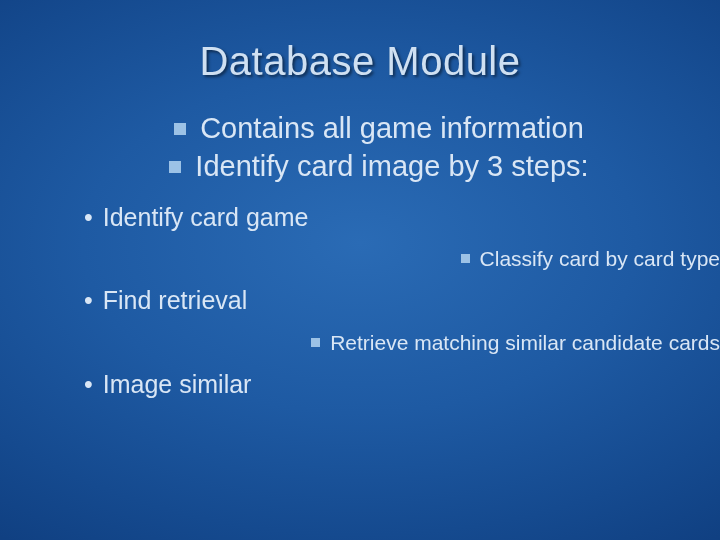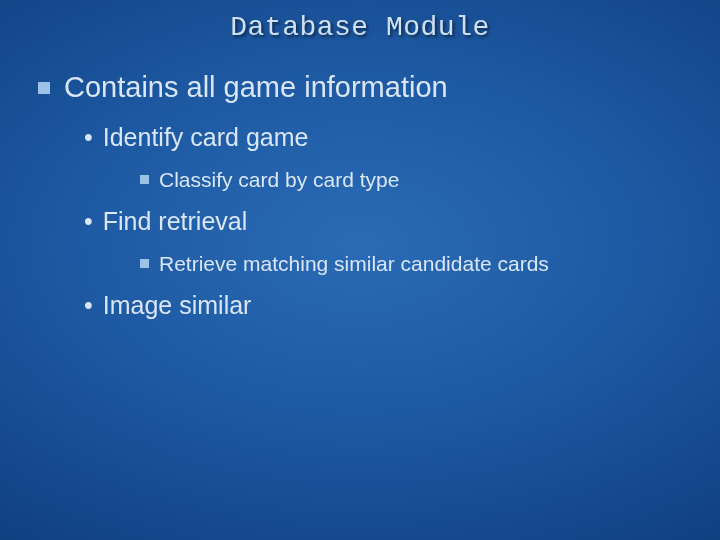--- a/index.html
+++ b/index.html
@@ -12,37 +12,38 @@
   }
   .slide {
     width: 720px;
     height: 540px;
     background: radial-gradient(ellipse 110% 90% at 50% 45%, #2a6bb5 0%, #1e5aa3 35%, #154a8f 60%, #0d3a7a 85%, #082d63 100%);
     box-sizing: border-box;
     color: #d9e6f5;
     position: relative;
   }
   .title {
-    font-family: Liberation Mono, monospace;
-    font-size: 28px;
+    font-family: Liberation Sans, sans-serif;
+    font-size: 40px;
     color: #cfe0f2;
     text-align: center;
-    padding-top: 12px;
+    padding-top: 39px;
     padding-bottom: 8px;
     text-shadow: 2px 2px 3px rgba(0,0,0,0.5);
     letter-spacing: 0.5px;
   }
   .content {
     padding-left: 38px;
     padding-top: 18px;
   }
   .lvl1 {
     display: flex;
     align-items: flex-start;
     margin-bottom: 2px;
+    justify-content: center;
   }
   .sq-bullet-lg {
     width: 12px;
     height: 12px;
     background: #9cc2e6;
     margin-top: 13px;
     margin-right: 14px;
     flex-shrink: 0;
   }
   .lvl1-text {
@@ -71,20 +72,21 @@
     line-height: 1.3;
   }
   .lvl3-group {
     padding-left: 56px;
     padding-top: 8px;
     padding-bottom: 12px;
   }
   .lvl3 {
     display: flex;
     align-items: flex-start;
+    justify-content: flex-end;
   }
   .sq-bullet-sm {
     width: 9px;
     height: 9px;
     background: #9cc2e6;
     margin-top: 9px;
     margin-right: 10px;
     flex-shrink: 0;
   }
   .lvl3-text {
@@ -100,20 +102,24 @@
 
   <div class="title">Database Module</div>
 
   <div class="content">
 
     <div class="lvl1">
       <div class="sq-bullet-lg"></div>
       <div class="lvl1-text">Contains all game information</div>
     </div>
 
+    <div class="lvl1">
+      <div class="sq-bullet-lg"></div>
+      <div class="lvl1-text">Identify card image by 3 steps:</div>
+    </div>
 
     <div class="lvl2-group">
 
       <div class="lvl2">
         <div class="dot-bullet">•</div>
         <div class="lvl2-text">Identify card game</div>
       </div>
       <div class="lvl3-group">
         <div class="lvl3">
           <div class="sq-bullet-sm"></div>

